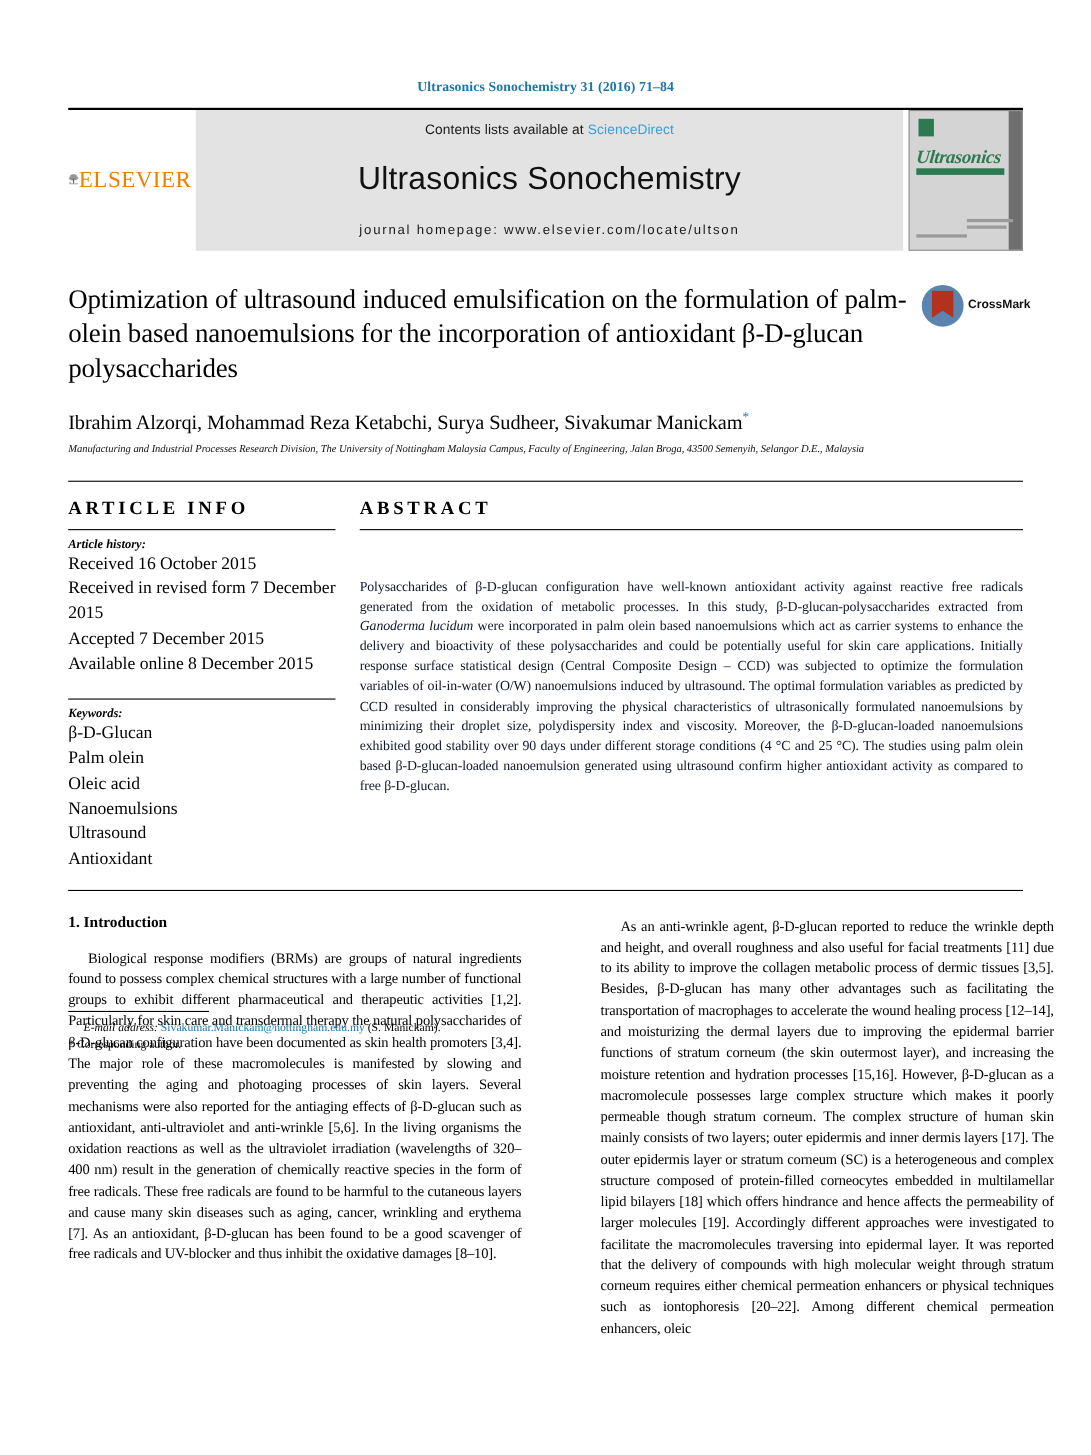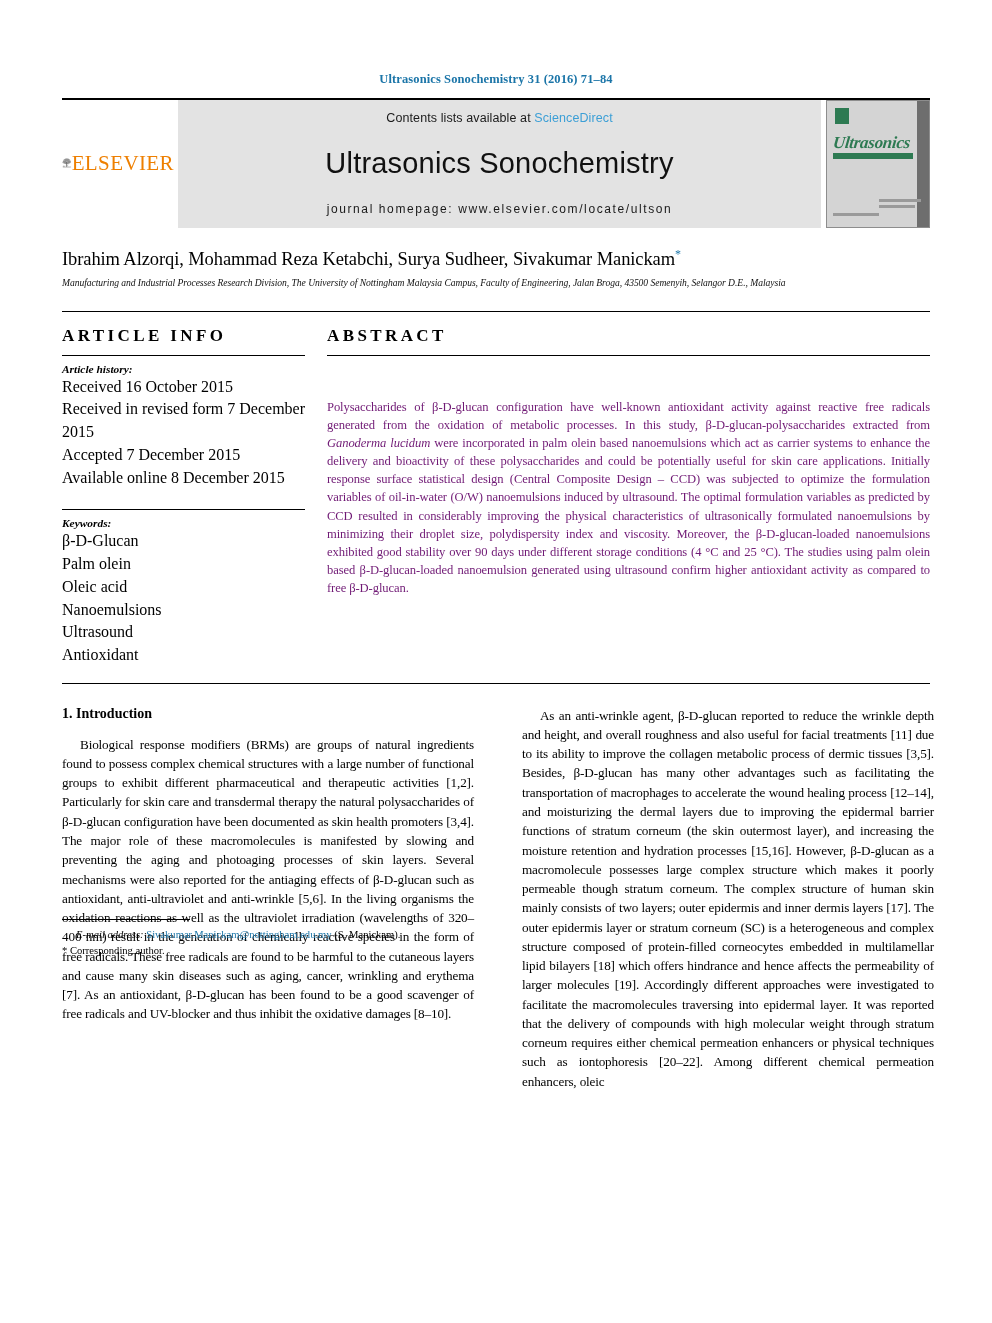--- a/index.html
+++ b/index.html
@@ -262,21 +262,21 @@
     color: #000;
   }
   .kw-block {
     margin-top: 20px;
   }
   .abstract-text {
     font-family: "Liberation Serif", serif;
     font-size: 12.6px;
     line-height: 1.44;
     text-align: justify;
-    color: #701a75;
+    color: #0f172a;
     letter-spacing: -0.1px;
     margin-top: 42px;
   }
   .abstract-text em {
     font-style: italic;
   }
   .copyright {
     margin-top: 9px;
     text-align: right;
     font-family: "Liberation Serif", serif;
@@ -284,21 +284,21 @@
   }
 
   
   .body-rule {
     border-top: 1.2px solid #000;
     margin-top: 16px;
   }
   .body-cols {
     margin-top: 22px;
     display: flex;
-    gap: 48px;
+    gap: 72px;
   }
   .bcol {
     width: 412px;
     flex: 0 0 412px;
   }
   .sec-title {
     font-family: "Liberation Serif", serif;
     font-weight: bold;
     font-size: 14px;
     margin: 0 0 13px 0;
@@ -393,20 +393,27 @@
         <div class="cover-logo-sm"></div>
         <div class="cover-script">Ultrasonics</div>
         <div class="cover-sub"></div>
         <div class="cover-bar" style="left:52px;top:98px;width:42px;"></div>
         <div class="cover-bar" style="left:52px;top:104px;width:36px;"></div>
         <div class="cover-bar" style="left:6px;top:112px;width:46px;"></div>
       </div>
     </div>
   </div>
 
+  <div class="title-area">
+    <h1 class="article-title">Optimization of ultrasound induced emulsification on the formulation of palm-olein based nanoemulsions for the incorporation of antioxidant β-D-glucan polysaccharides</h1>
+    <div class="crossmark">
+      <div class="cm-badge"></div>
+      <div class="cm-label">CrossMark</div>
+    </div>
+  </div>
 
   <div class="authors"><span>Ibrahim Alzorqi, Mohammad Reza Ketabchi, Surya Sudheer, Sivakumar Manickam</span><sup>*</sup></div>
   <div class="affiliation">Manufacturing and Industrial Processes Research Division, The University of Nottingham Malaysia Campus, Faculty of Engineering, Jalan Broga, 43500 Semenyih, Selangor D.E., Malaysia</div>
 
   <div class="info-abstract">
 
     <div class="col-info">
       <div class="sect-head">ARTICLE INFO</div>
       <div class="rule short"></div>
       <div class="meta-label">Article history:</div>

